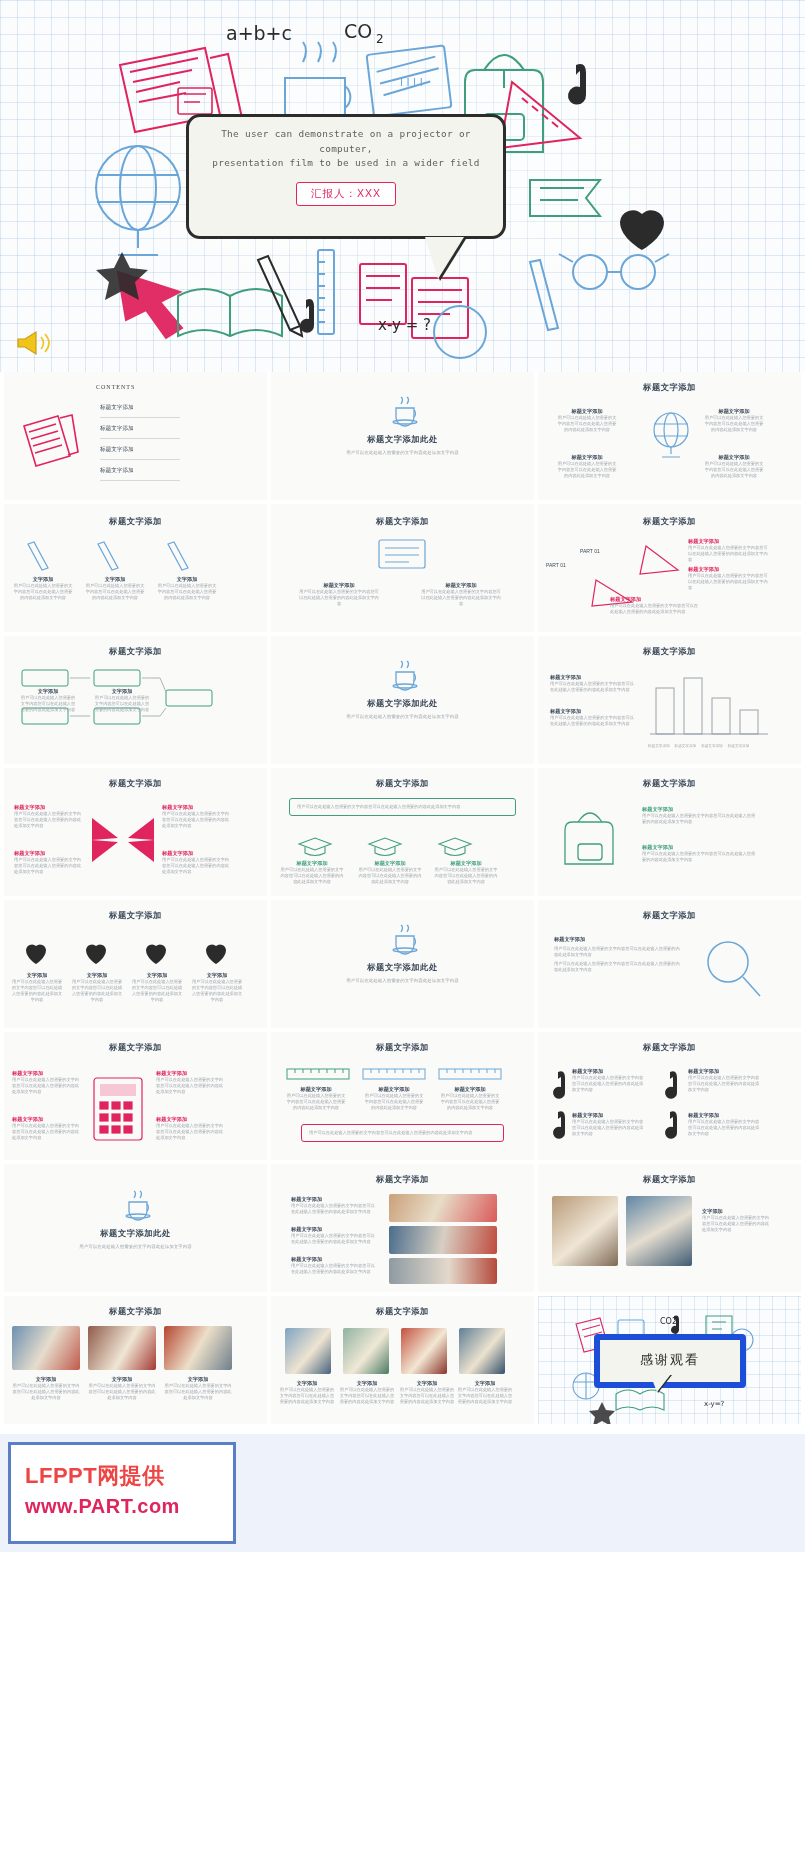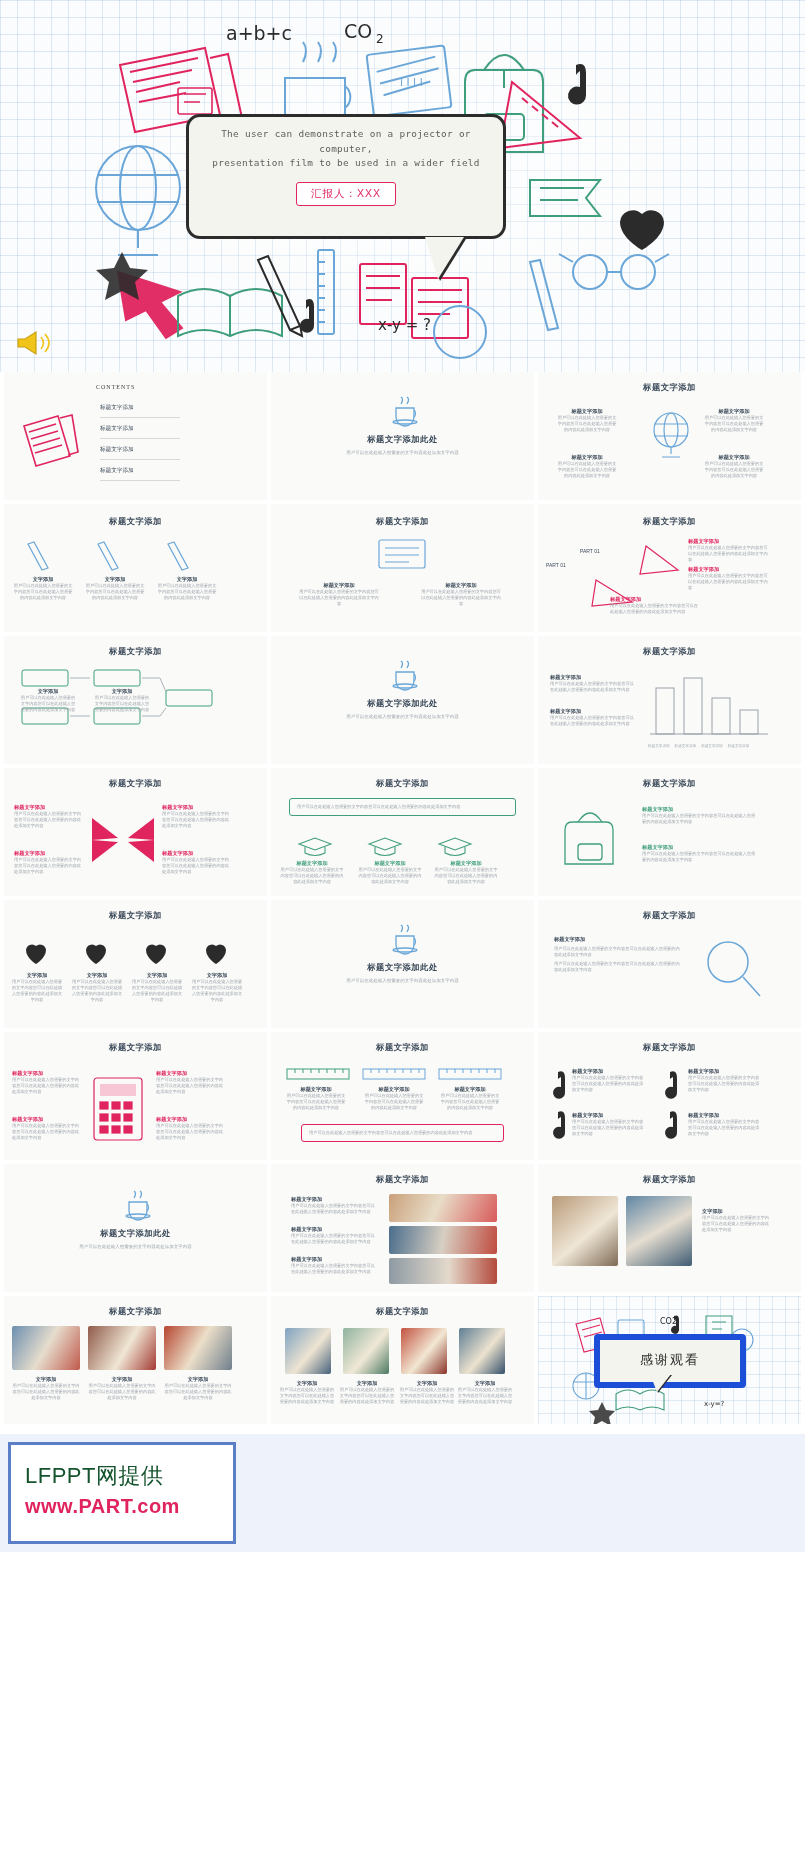--- a/index.html
+++ b/index.html
@@ -45,21 +45,21 @@
   .lbl-pink{color:#e0245e;}
   .lbl-green{color:#3f9e7c;}
   .ctr{text-align:center;}
 
   
   .c-item{position:absolute;font-size:5.6px;color:#3c4a5a;}
   .c-line{position:absolute;height:1px;background:#d8d8d8;}
 
   
   .brand{position:absolute;left:8px;bottom:8px;width:222px;height:96px;border:3px solid #5b7fc7;background:#fff;}
-  .brand .l1{color:#14532d;font-size:22px;font-weight:400;margin:16px 0 0 14px;letter-spacing:.5px;}
+  .brand .l1{color:#ef4444;font-size:22px;font-weight:700;margin:16px 0 0 14px;letter-spacing:.5px;}
   .brand .l2{color:#e0245e;font-size:20px;font-weight:700;margin:4px 0 0 14px;letter-spacing:.5px;}
   .footer-band{position:relative;height:118px;background:#eef2fb;}
   .dot{border-radius:50%;}
   svg{display:block;overflow:visible;}
   .ph{position:absolute;border-radius:2px;}
 </style>
 </head>
 <body>
 
 <div class="hero">

